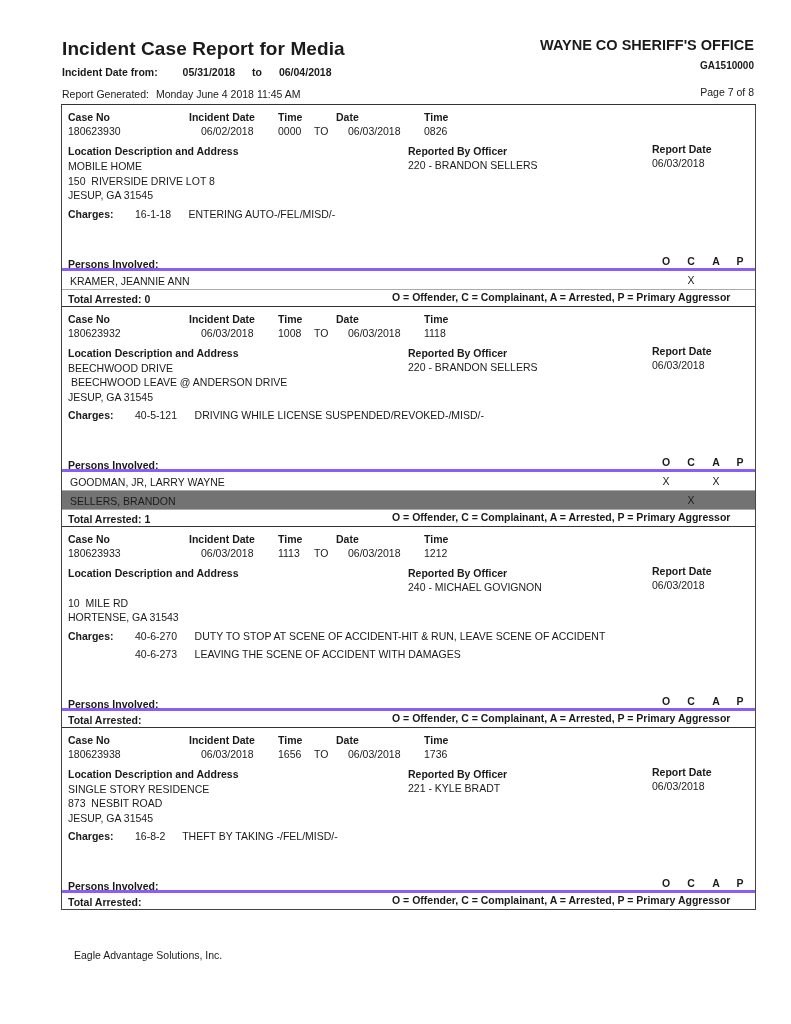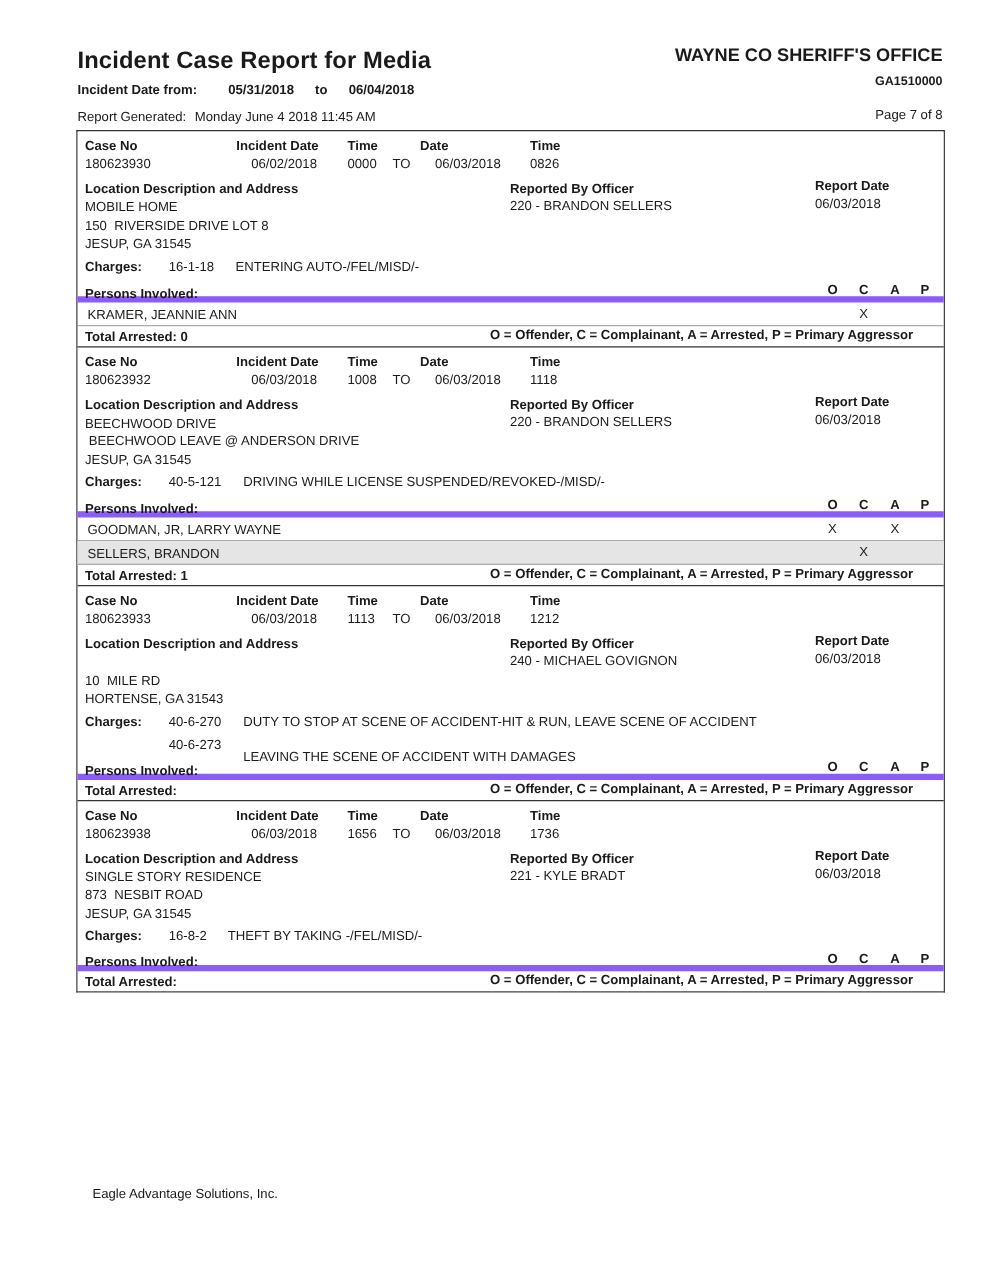--- a/index.html
+++ b/index.html
@@ -19,23 +19,23 @@
   .case { position: relative; font-size: 10.5px; }
   .case + .case { border-top: 1.5px solid #333; }
   .abs { position: absolute; white-space: nowrap; }
   .b { font-weight: bold; }
 
   .case-head { height: 30px; position: relative; }
   .loc-block { position: relative; }
   .charges { position: relative; padding-left: 6px; }
   .charge-line { position: relative; height: 18px; }
 
-  .persons-hdr { position: relative; height: 18px; border-bottom: 5px solid #8b5cf6; }
+  .persons-hdr { position: relative; height: 18px; border-bottom: 3px solid #8b5cf6; margin-top: 29px; }
   .person-row { position: relative; height: 19px; border-bottom: 1px solid #aaa; }
-  .person-row.shaded { background: #e5e5e5; }
+  .person-row.shaded { background: #737373; }
   .total-row { position: relative; height: 16px; }
   .ocap { position: absolute; width: 10px; text-align: center; font-weight: bold; }
 
   .footer { position: absolute; left: 74px; top: 949px; font-size: 10.5px; }
 </style>
 </head>
 <body>
 
 <div class="hdr-title">Incident Case Report for Media</div>
 <div class="hdr-range">
@@ -197,21 +197,21 @@
         </div>
     </div>
     <div class="charges">
         <div class="charge-line">
           <span class="abs b" style="left: 0px; top: 2px;">Charges:</span>
           <span class="abs" style="left: 67px; top: 2px;">40-6-270</span>
           <span class="abs" style="left: 126.6px; top: 2px;">DUTY TO STOP AT SCENE OF ACCIDENT-HIT &amp; RUN, LEAVE SCENE OF ACCIDENT</span>
         </div>
         <div class="charge-line">
           <span class="abs" style="left: 67px; top: 2px;">40-6-273</span>
-          <span class="abs" style="left: 126.6px; top: 12px;">LEAVING THE SCENE OF ACCIDENT WITH DAMAGES</span>
+          <span class="abs" style="left: 126.6px; top: 2px;">LEAVING THE SCENE OF ACCIDENT WITH DAMAGES</span>
         </div>
       </div>
     <div class="persons-hdr">
       <span class="abs b" style="left:6px;top:5px">Persons Involved:</span>
       <span class="ocap" style="left:599px;top:2px">O</span>
       <span class="ocap" style="left:624px;top:2px">C</span>
       <span class="ocap" style="left:649px;top:2px">A</span>
       <span class="ocap" style="left:673px;top:2px">P</span>
     </div>
     <div class="persons-list"></div>

